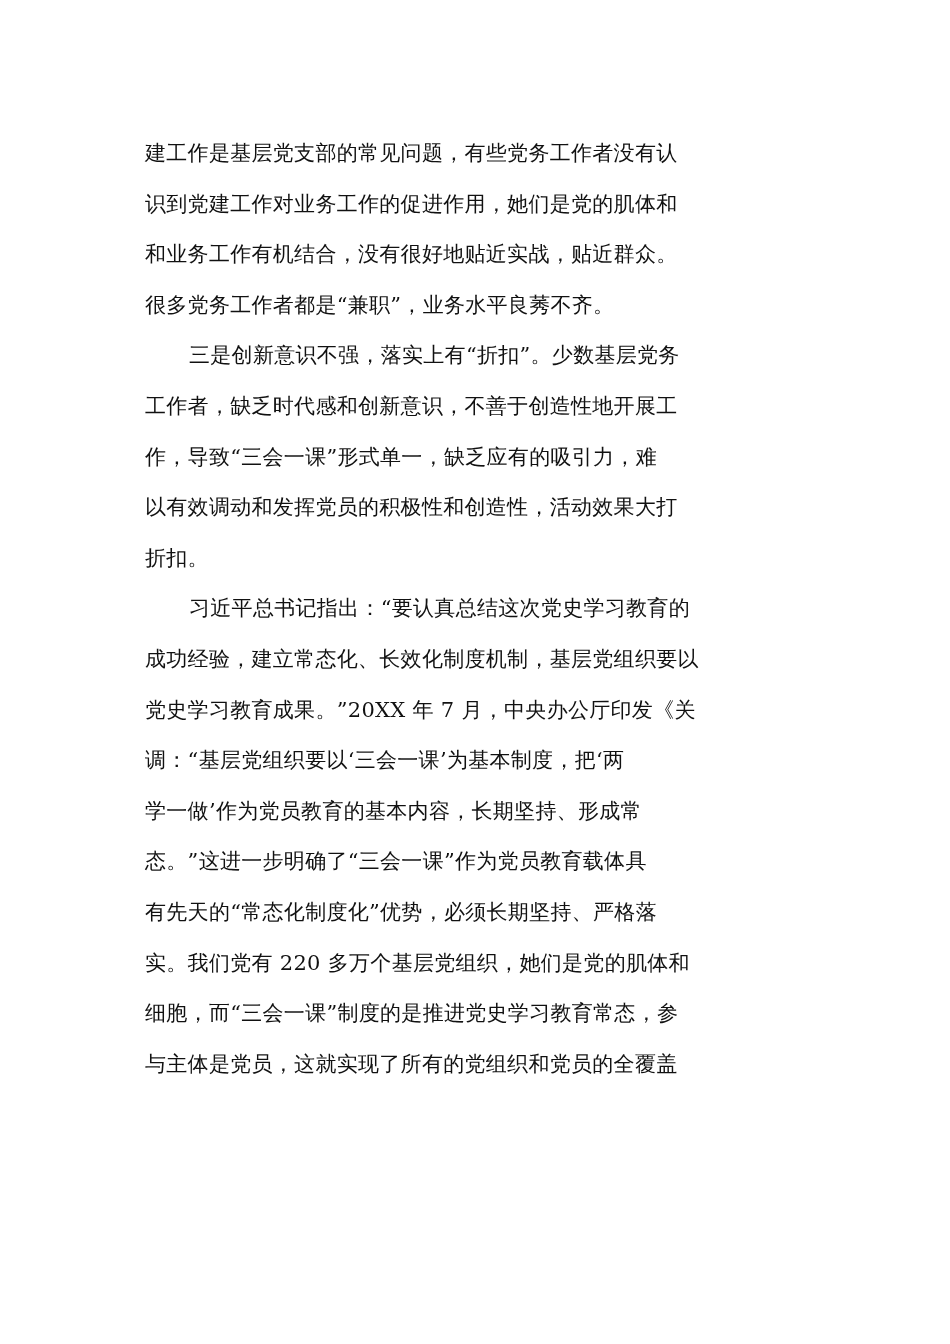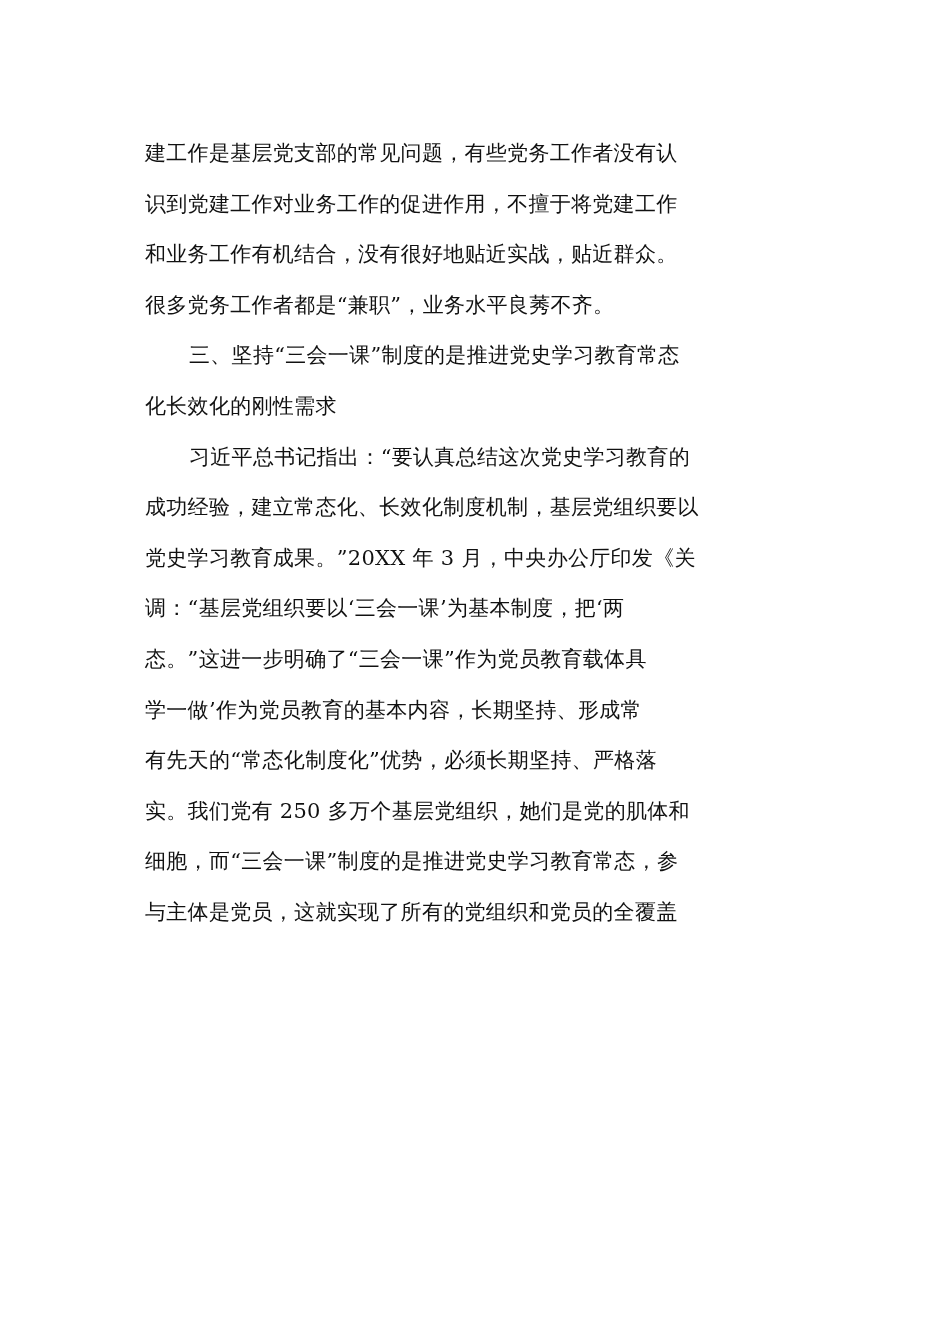--- a/index.html
+++ b/index.html
@@ -31,33 +31,36 @@
     .indent {
       padding-left: 44px;
     }
   </style>
 </head>
 <body>
 
 <div class="page">
   <div>
     <div class="line">建工作是基层党支部的常见问题，有些党务工作者没有认</div>
-    <div class="line">识到党建工作对业务工作的促进作用，不擅于将党建工作</div>
+    <div class="line">识到党建工作对业务工作的促进作用，她们是党的肌体和</div>
     <div class="line">和业务工作有机结合，没有很好地贴近实战，贴近群众。</div>
     <div class="line">很多党务工作者都是“兼职”，业务水平良莠不齐。</div>
   </div>
   <div>
-    <div class="line indent">三、坚持“三会一课”制度的是推进党史学习教育常态</div>
-    <div class="line">化长效化的刚性需求</div>
+    <div class="line indent">三是创新意识不强，落实上有“折扣”。少数基层党务</div>
+    <div class="line">工作者，缺乏时代感和创新意识，不善于创造性地开展工</div>
+    <div class="line">作，导致“三会一课”形式单一，缺乏应有的吸引力，难</div>
+    <div class="line">以有效调动和发挥党员的积极性和创造性，活动效果大打</div>
+    <div class="line">折扣。</div>
   </div>
   <div>
     <div class="line indent">习近平总书记指出：“要认真总结这次党史学习教育的</div>
     <div class="line">成功经验，建立常态化、长效化制度机制，基层党组织要以</div>
-    <div class="line">党史学习教育成果。”20XX 年 3 月，中央办公厅印发《关</div>
+    <div class="line">党史学习教育成果。”20XX 年 7 月，中央办公厅印发《关</div>
     <div class="line">调：“基层党组织要以‘三会一课’为基本制度，把‘两</div>
+    <div class="line">学一做’作为党员教育的基本内容，长期坚持、形成常</div>
     <div class="line">态。”这进一步明确了“三会一课”作为党员教育载体具</div>
-    <div class="line">学一做’作为党员教育的基本内容，长期坚持、形成常</div>
     <div class="line">有先天的“常态化制度化”优势，必须长期坚持、严格落</div>
-    <div class="line">实。我们党有 250 多万个基层党组织，她们是党的肌体和</div>
+    <div class="line">实。我们党有 220 多万个基层党组织，她们是党的肌体和</div>
     <div class="line">细胞，而“三会一课”制度的是推进党史学习教育常态，参</div>
     <div class="line">与主体是党员，这就实现了所有的党组织和党员的全覆盖</div>
   </div>
 </div>
 
 </body></html>

